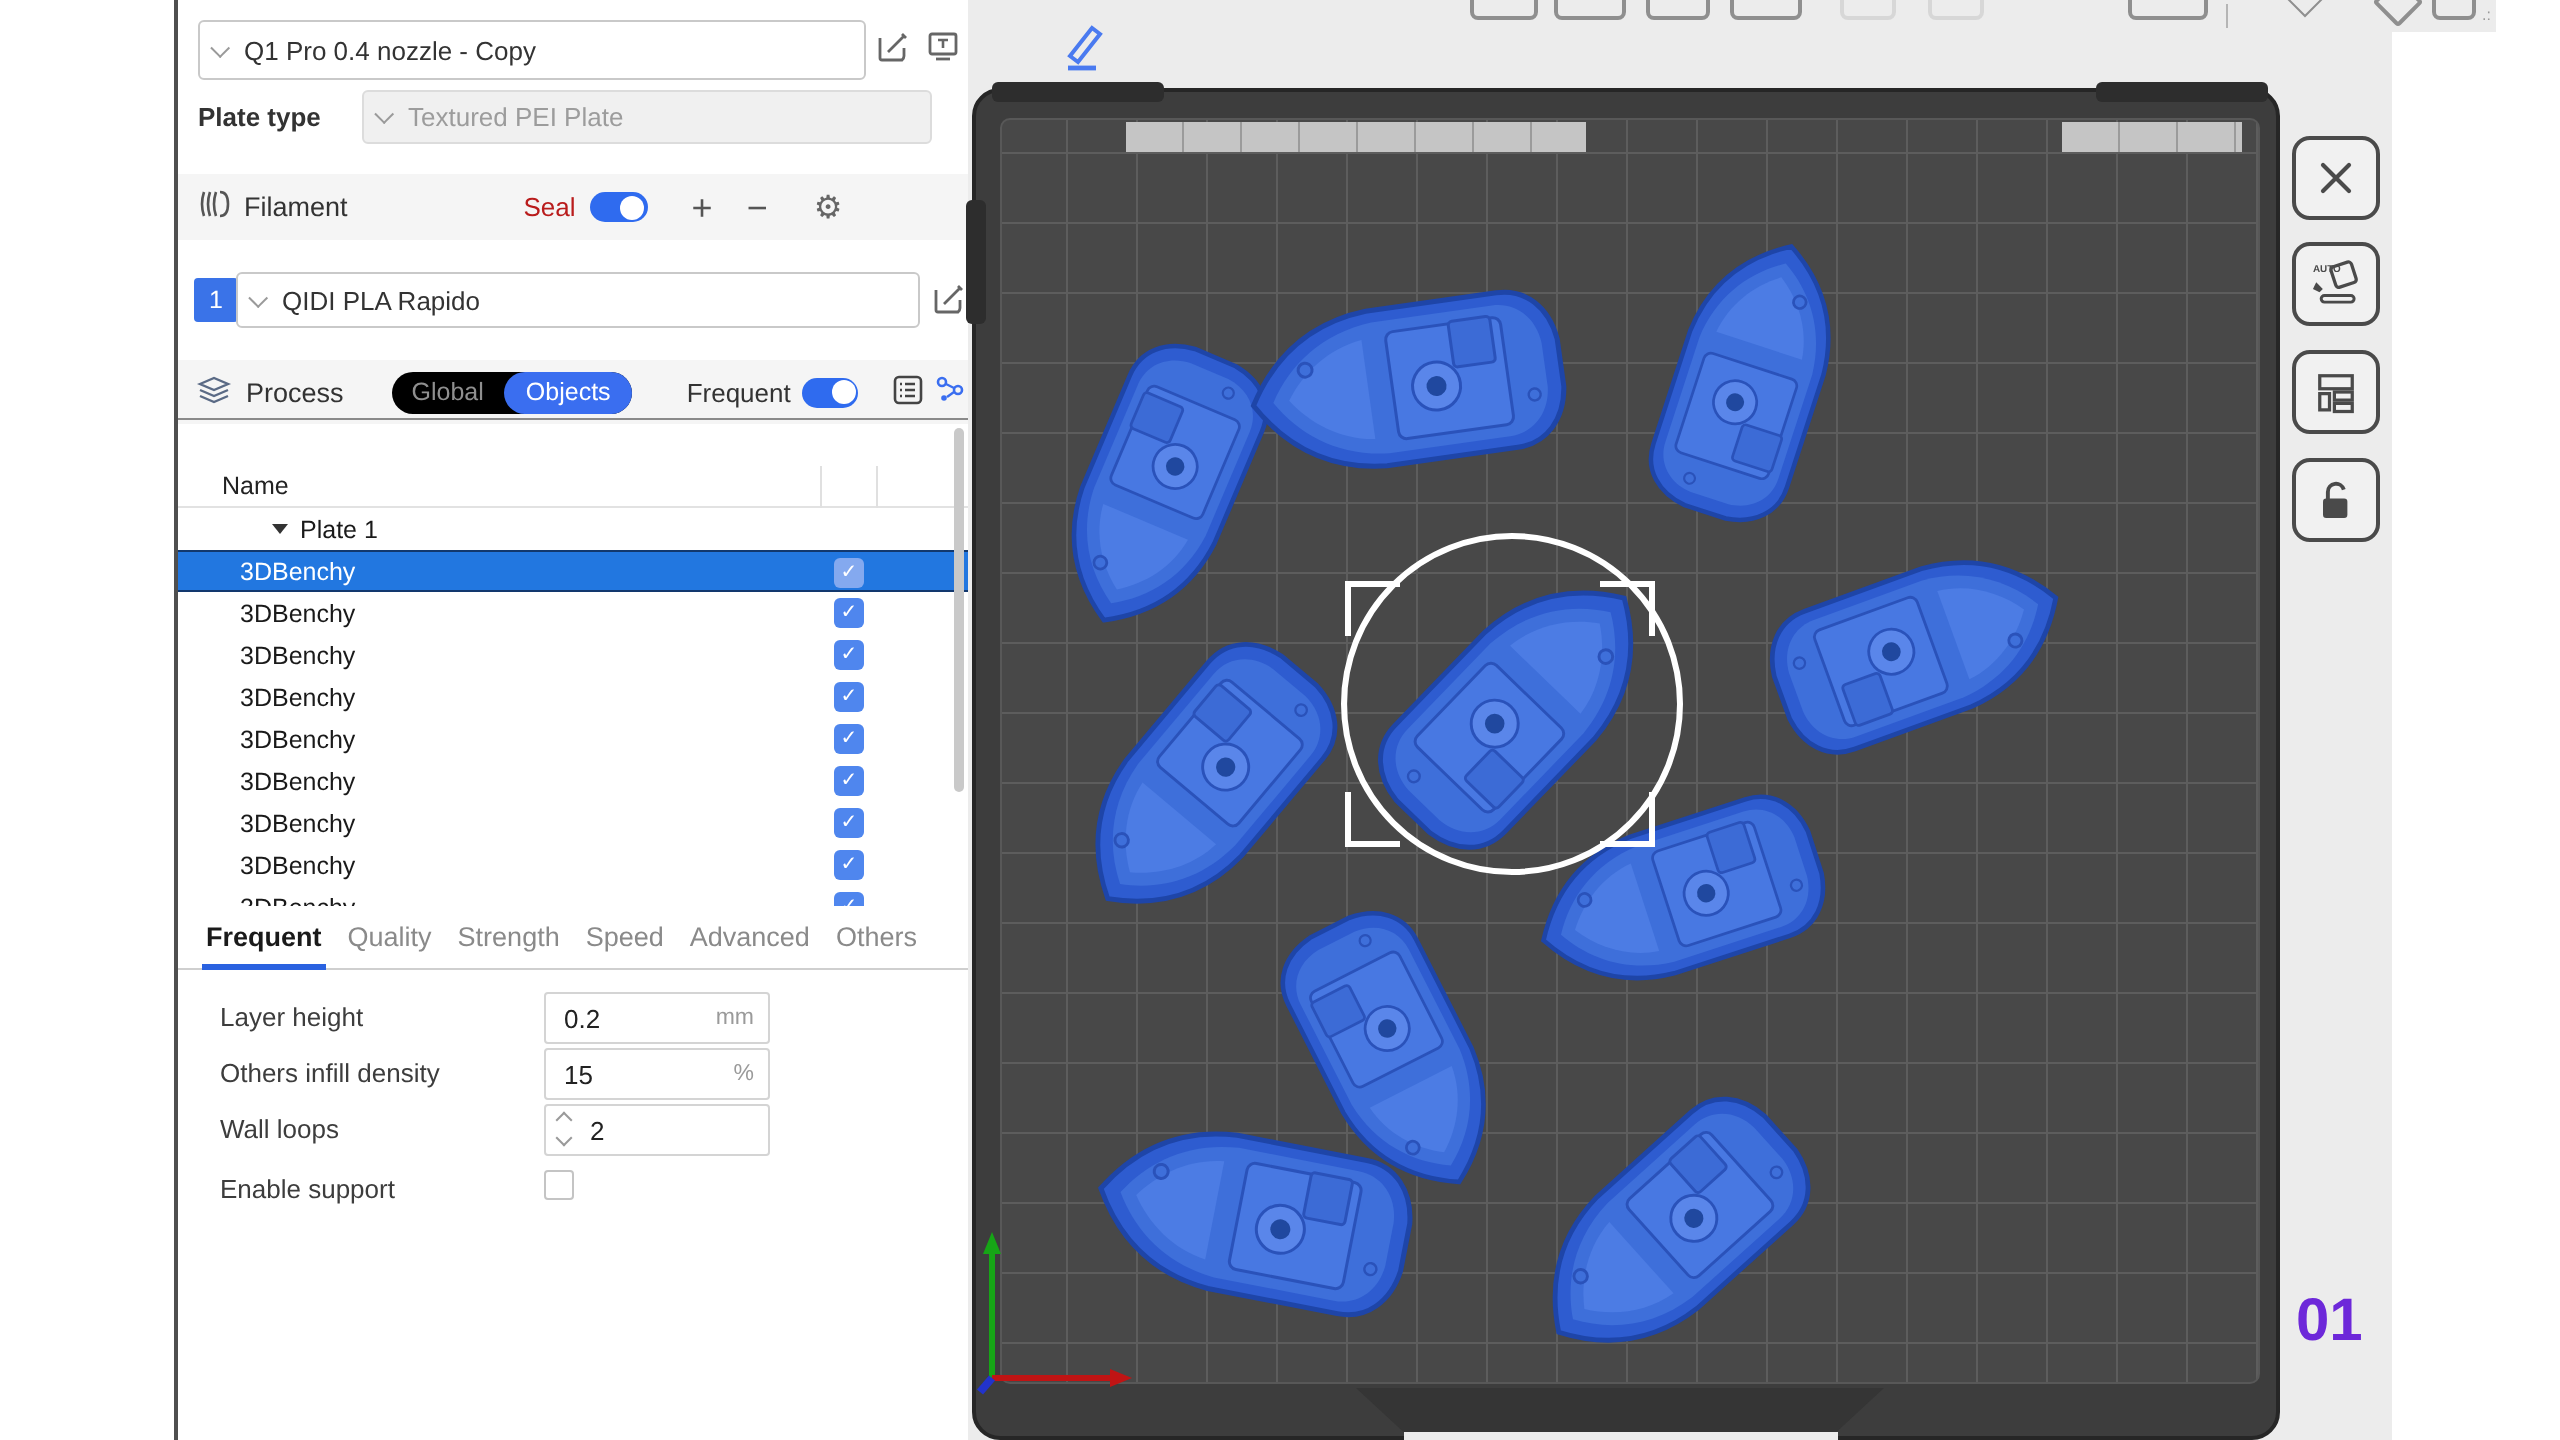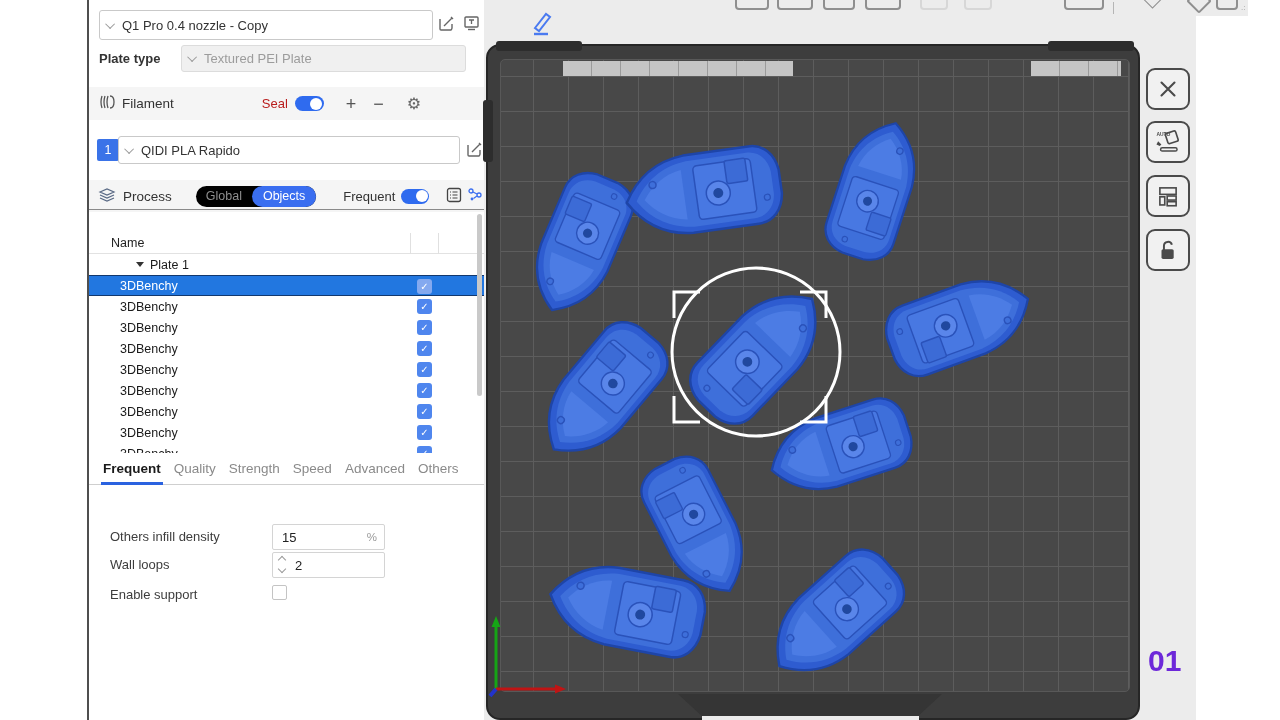--- a/index.html
+++ b/index.html
@@ -240,20 +240,27 @@
 
   <div id="tabs">
     <span class="tab active">Frequent</span>
     <span class="tab">Quality</span>
     <span class="tab">Strength</span>
     <span class="tab">Speed</span>
     <span class="tab">Advanced</span>
     <span class="tab">Others</span>
   </div>
 
+  <div class="prow" style="top:495px;">
+    <span class="plabel">Layer height</span>
+    <span class="pinput">
+      <input value="0.2" style="">
+      <span class="unit">mm</span>
+    </span>
+  </div>
   <div class="prow" style="top:523px;">
     <span class="plabel">Others infill density</span>
     <span class="pinput">
       <input value="15" style="">
       <span class="unit">%</span>
     </span>
   </div>
   <div class="prow" style="top:551px;">
     <span class="plabel">Wall loops</span>
     <span class="pinput">

